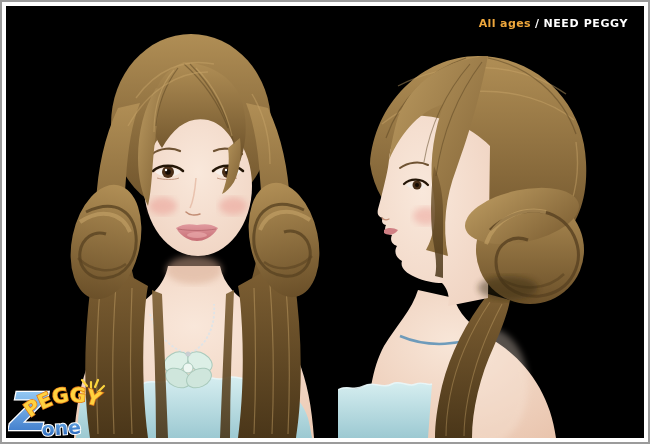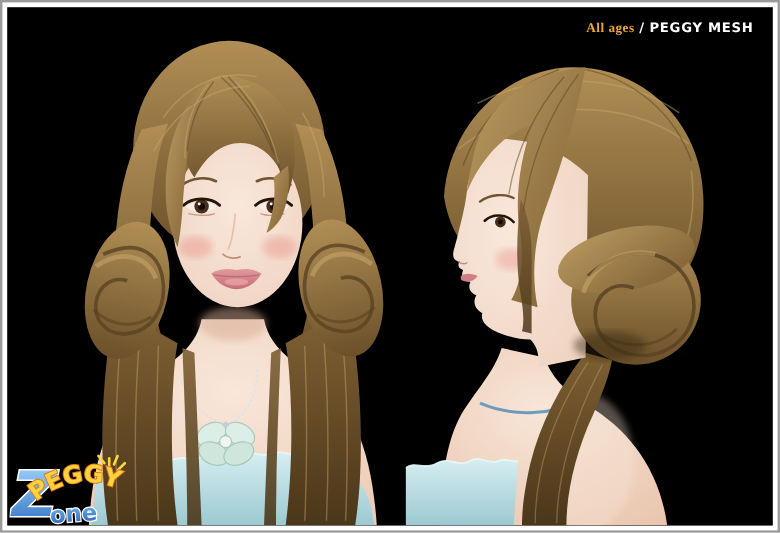--- a/index.html
+++ b/index.html
@@ -9,37 +9,37 @@
   }
   .canvas{
     position:relative;width:638px;height:432px;background:#000000;overflow:hidden;
     font-family:"Liberation Sans",sans-serif;
   }
   .top-label{
     position:absolute;top:11px;right:16px;
     font:bold 11px "DejaVu Sans","Liberation Sans",sans-serif;
     letter-spacing:.4px;color:#ffffff;white-space:nowrap;
   }
-  .top-label .age{color:#eda63c;font-family:Liberation Serif, serif;}
+  .top-label .age{color:#eda63c;}
   .top-label .sep{color:#ffffff;margin:0 4px;}
   .top-label .mesh{color:#ffffff;letter-spacing:.6px;}
   .fig{position:absolute;}
   .fig-front{left:50px;top:22px;}
   .fig-side{left:332px;top:40px;}
   .logo{position:absolute;left:2px;top:372px;}
   svg{display:block;}
 </style>
 </head>
 <body>
 
 <div class="frame">
   <div class="canvas">
 
     <div class="top-label">
-      <span class="age">All ages</span><span class="sep">/</span><span class="mesh">PEGGY MESH</span>
+      <span class="age">All ages</span><span class="sep">/</span><span class="mesh">NEED PEGGY</span>
     </div>
 
     <div class="fig fig-front">
       <svg width="278" height="410" viewBox="0 0 278 410">
         <defs>
           <linearGradient id="fh1" x1="0" y1="0" x2="0" y2="1">
             <stop offset="0" stop-color="#b08e55"></stop>
               <stop offset="1" stop-color="#6b5029"></stop>
           </linearGradient>
           <linearGradient id="fh2" x1="0" y1="0" x2="0" y2="1">

